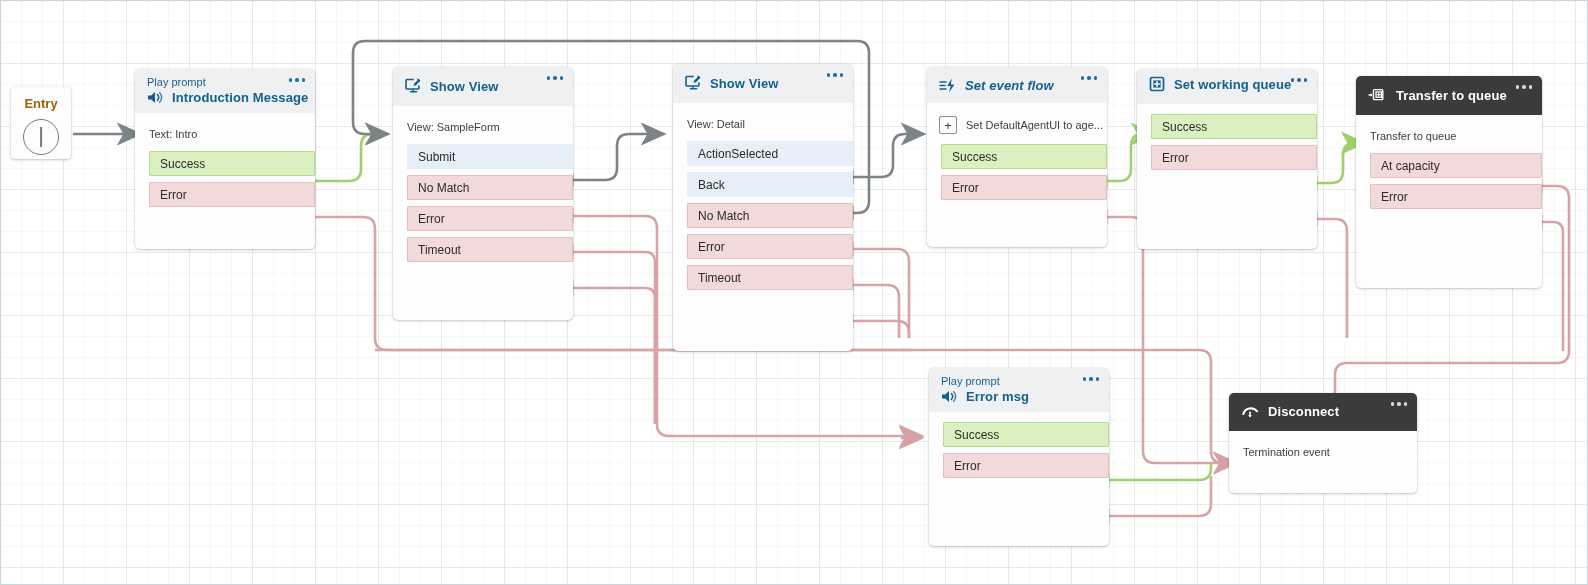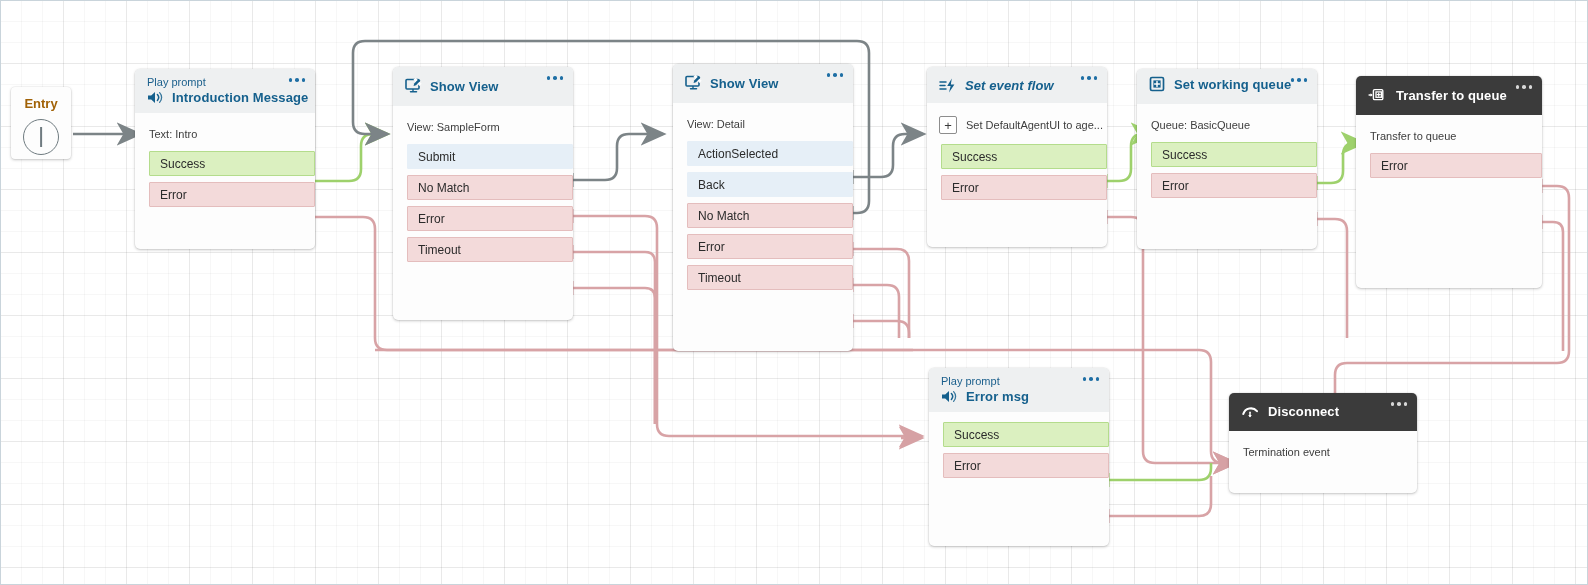--- a/index.html
+++ b/index.html
@@ -375,21 +375,20 @@
         </span>
         <span class="title">Set working queue</span>
       </div>
       <span class="dots">
           <span></span>
           <span></span>
           <span></span>
         </span>
     </div>
     <div class="node-body">
-      <div class="body-text">Queue: BasicQueue</div>
       <div class="port success">
           <span>Success</span>
         </div>
       <div class="port error">
           <span>Error</span>
         </div>
     </div>
   </div>
 
   <div class="node dark" style="left:1355px;top:75px;width:186px;height:212px;">
@@ -408,20 +407,23 @@
       </div>
       <span class="dots">
           <span></span>
           <span></span>
           <span></span>
         </span>
     </div>
     <div class="node-body">
       <div class="body-text">Transfer to queue</div>
       <div class="port error">
+          <span>At capacity</span>
+        </div>
+      <div class="port error">
           <span>Error</span>
         </div>
     </div>
   </div>
 
   <div class="node" style="left:928px;top:367px;width:180px;height:178px;">
     <div class="node-header">
       <div class="kicker">Play prompt</div>
       <div class="title-row">
         <span class="icon">

